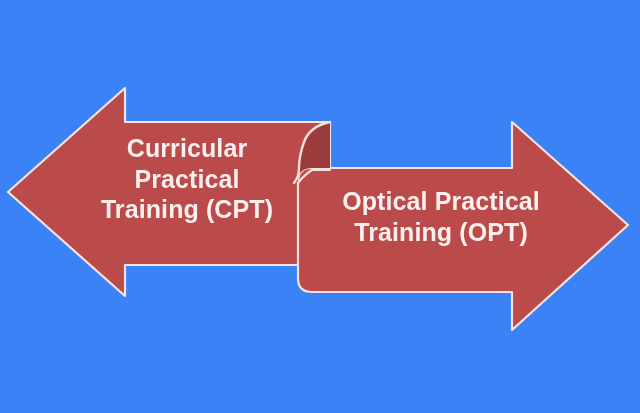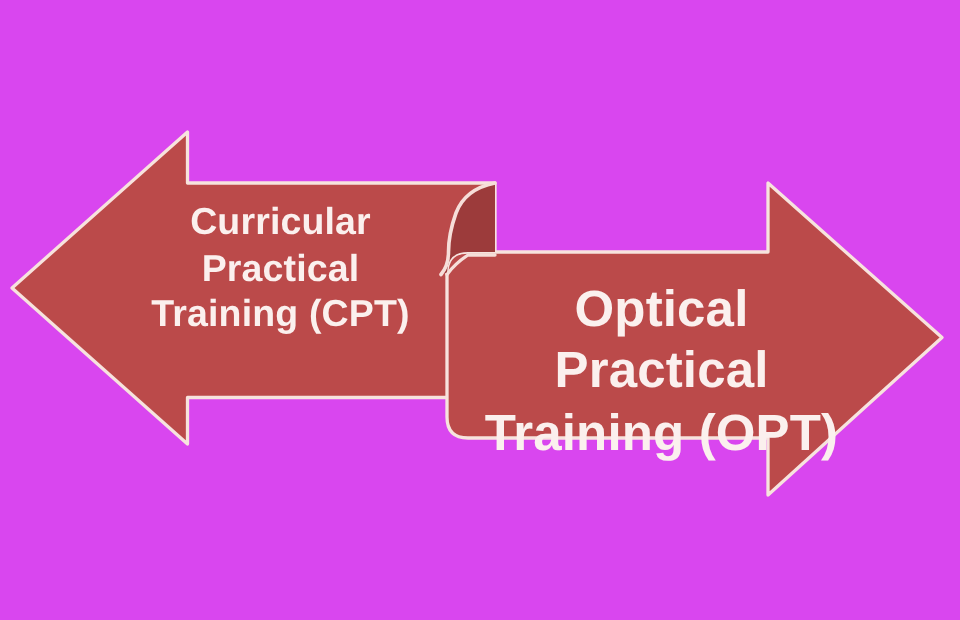--- a/index.html
+++ b/index.html
@@ -10,21 +10,21 @@
   body {
     width: 640px;
     height: 413px;
     overflow: hidden;
     font-family: "Liberation Sans", sans-serif;
   }
   #canvas {
     position: relative;
     width: 640px;
     height: 413px;
-    background: #d946ef;
+    background: #3b82f6;
   }
   #diagram {
     position: absolute;
     left: 0;
     top: 0;
     width: 640px;
     height: 413px;
     display: block;
   }
   .arrow-label {
@@ -42,21 +42,21 @@
   #label-cpt {
     left: 88px;
     top: 133px;
     width: 198px;
     font-size: 25px;
   }
   #label-opt {
     left: 318px;
     top: 186px;
     width: 246px;
-    font-size: 34px;
+    font-size: 25px;
   }
 </style>
 </head>
 <body>
 
 <div id="canvas">
 
   <svg id="diagram" viewBox="0 0 640 413" xmlns="http://www.w3.org/2000/svg">
 
     <path d="M 8,192

